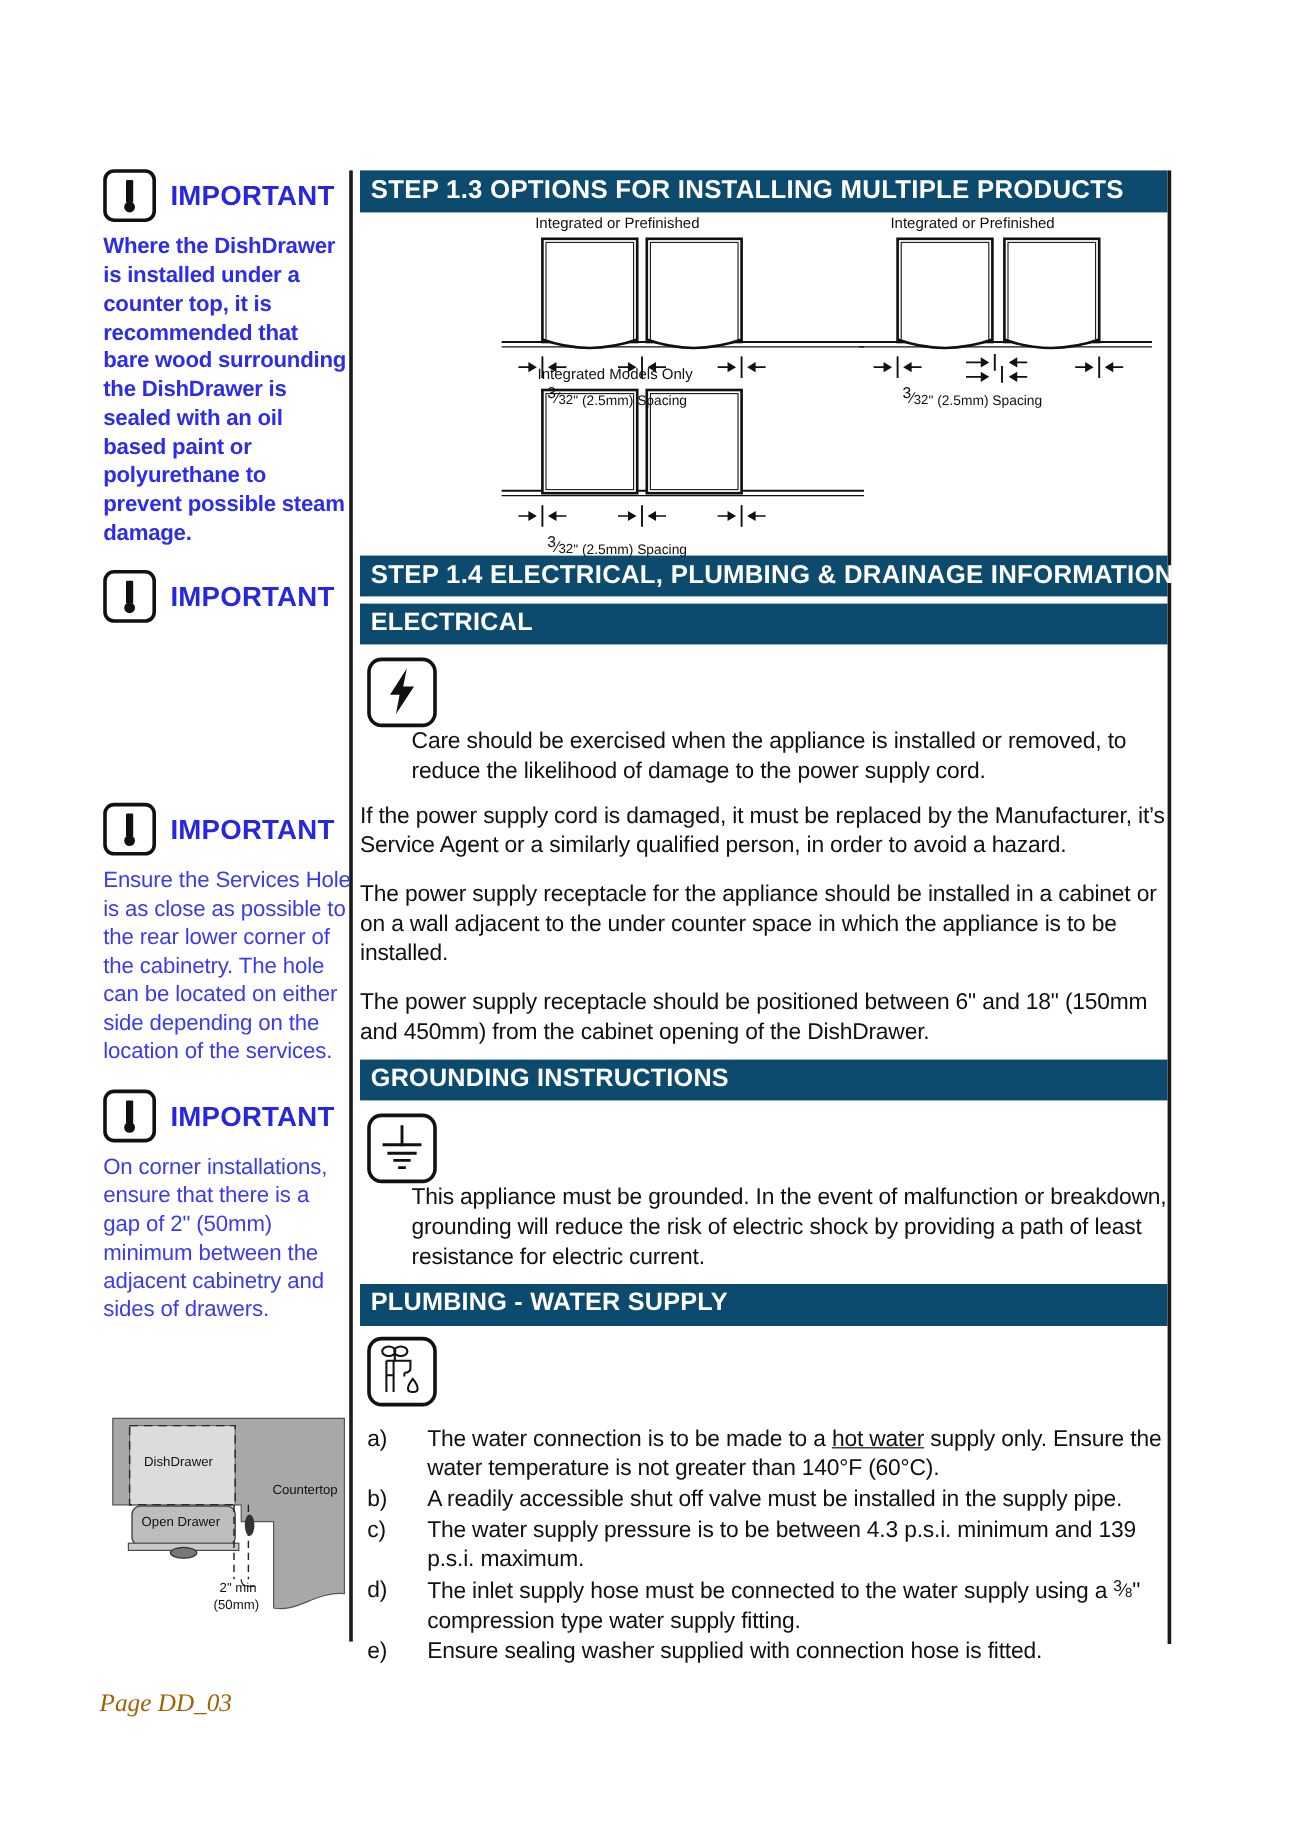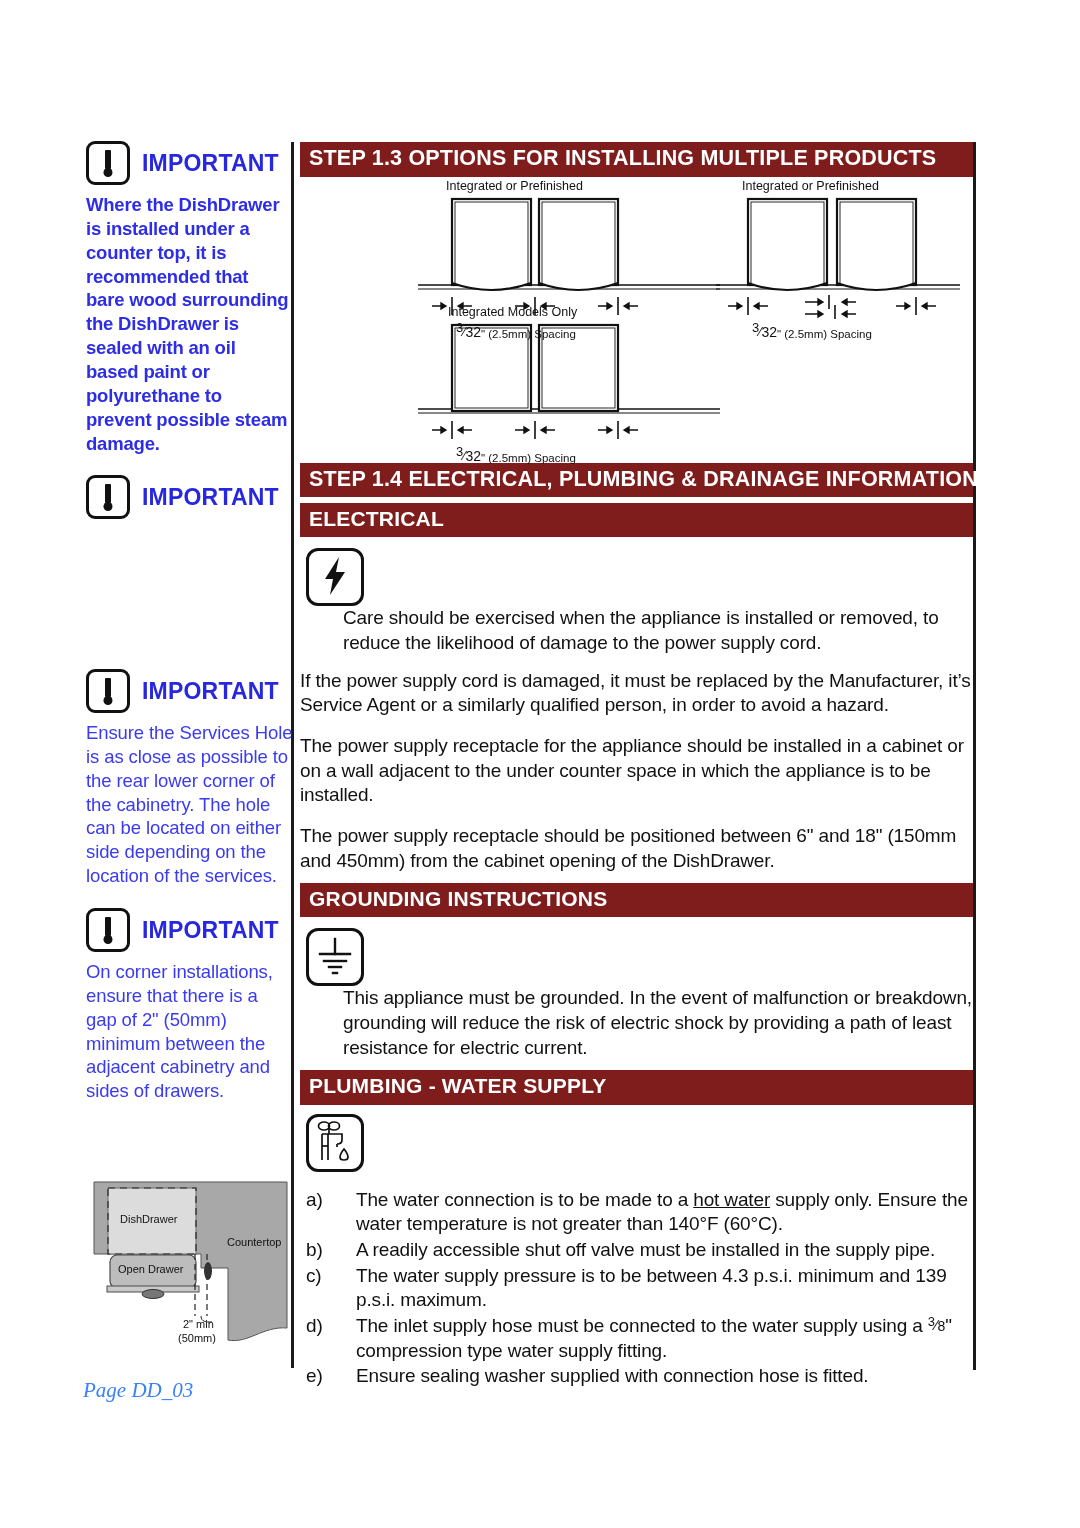--- a/index.html
+++ b/index.html
@@ -133,21 +133,21 @@
 
   
   .right-col {
     position: absolute;
     left: 300px;
     top: 142px;
     width: 673px;
   }
 
   .bar-head {
-    background: #7f1d1d;
+    background: #0c4a6e;
     color: #ffffff;
     font-weight: bold;
     font-size: 21.5px;
     letter-spacing: 0.2px;
     padding: 5px 9px 7px 9px;
     box-sizing: border-box;
     line-height: 1.05;
     white-space: nowrap;
   }
   .bar-head.sub { font-size: 21px; }
@@ -195,31 +195,31 @@
   .uline { text-decoration: underline; }
 
   .frac {
     display: inline-block;
     position: relative;
     font-size: 13px;
     vertical-align: 0.12em;
     letter-spacing: 0;
   }
   .frac sup { font-size: 13px; vertical-align: 0.32em; }
-  .frac sub { font-size: 14px; vertical-align: -0.05em; }
+  .frac sub { font-size: 11px; vertical-align: -0.05em; }
 
   
   .footer {
     position: absolute;
     left: 83px;
-    top: 1378px;
+    top: 1407px;
     font-size: 21px;
     font-style: italic;
     font-family: "Liberation Serif", serif;
-    color: #3b82f6;
+    color: #a16207;
   }
 
   
   .diagram13 {
     position: relative;
     width: 673px;
     height: 282px;
   }
   .dg-cap {
     position: absolute;

